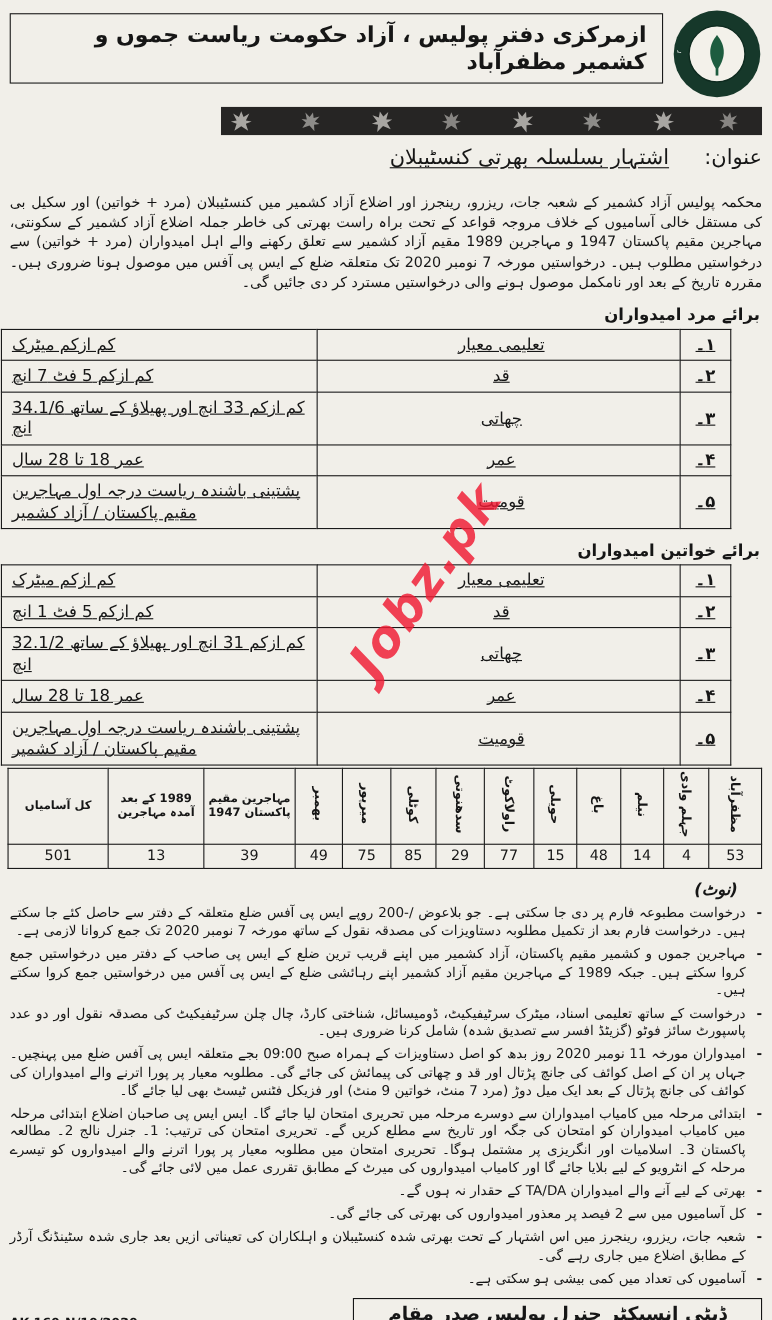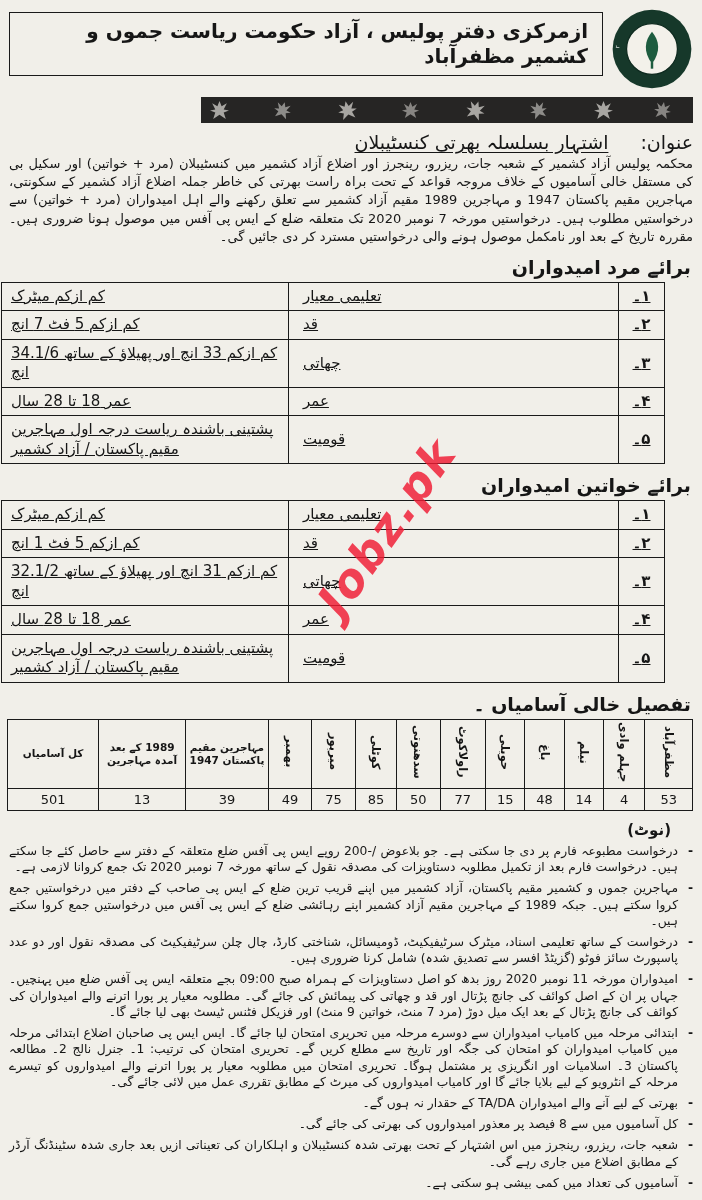--- a/index.html
+++ b/index.html
@@ -31,46 +31,46 @@
     width:100%;text-align:right;
   }
   
   .leaf-band{margin-top:7px;width:492px;height:26px;}
   
   .heading{margin-top:8px;text-align:right;font-size:19px;font-weight:normal;}
   .heading .lbl{margin-left:26px;}
   .heading .u{text-decoration:underline;text-underline-offset:3px;}
   
   .intro{
-    margin-top:2px;font-size:13px;line-height:1.40;
+    margin-top:22px;font-size:13px;line-height:1.40;
     text-align:justify;
   }
   
-  .sec-label{margin:10px 2px 4px 0;font-size:19px;font-weight:bold;}
+  .sec-label{margin:10px 2px 4px 0;font-size:15px;font-weight:bold;}
   
   table.spec{width:664px;margin-right:28px;border-collapse:collapse;table-layout:fixed;}
   table.spec td{border:1.3px solid #1a1a1a;padding:4px 9px;font-size:15px;line-height:1.3;text-decoration:underline;}
   table.spec td.num{width:46px;text-align:center;font-weight:bold;}
-  table.spec td.lab{width:330px;text-align:left;padding-left:14px;}
+  table.spec td.lab{width:330px;text-align:center;padding-left:14px;}
   table.spec td.val{text-align:left;}
   
   table.vac{width:686px;border-collapse:collapse;table-layout:fixed;margin-top:2px;}
   table.vac td{border:1.3px solid #1a1a1a;text-align:center;vertical-align:middle;padding:2px;}
   table.vac td.vh{height:64px;}
   .vtext{
     writing-mode:vertical-rl;
     display:inline-block;
     font-size:11.5px;font-weight:bold;
     max-height:60px;line-height:1.05;
     white-space:nowrap;
   }
   td.hh{font-size:10.5px;font-weight:bold;line-height:1.25;}
   table.vac td.cnt{height:22px;font-size:13px;}
   
-  .note-title{margin:10px 22px 4px 0;font-size:15px;font-weight:bold;}
+  .note-title{margin:10px 22px 4px 0;font-size:15px;font-weight:bold;font-style:italic;}
   .notes{margin-top:2px;}
   .note-item{
     display:flex;gap:7px;align-items:flex-start;
     font-size:12.3px;line-height:1.32;
     margin-bottom:5px;text-align:justify;
   }
   .note-item .marker{flex:0 0 8px;font-weight:bold;}
   .note-item .txt{flex:1;}
   
   .footer-row{display:flex;align-items:flex-end;margin-top:10px;}
@@ -203,21 +203,20 @@
         <td class="val">عمر 18 تا 28 سال</td>
       </tr>
       <tr>
         <td class="num">۵۔</td>
         <td class="lab">قومیت</td>
         <td class="val">پشتینی باشندہ ریاست درجہ اول مہاجرین مقیم پاکستان / آزاد کشمیر</td>
       </tr>
     </tbody>
   </table>
 
-  <div class="sec-label">تفصیل خالی آسامیاں ۔</div>
   <table class="vac">
     <colgroup>
       <col style="width:46px">
         <col style="width:40px">
         <col style="width:38px">
         <col style="width:38px">
       <col style="width:38px">
         <col style="width:44px">
         <col style="width:42px">
         <col style="width:40px">
@@ -243,21 +242,21 @@
         <td class="hh">1989 کے بعد آمدہ مہاجرین</td>
         <td class="hh">کل آسامیاں</td>
       </tr>
       <tr>
         <td class="cnt">53</td>
         <td class="cnt">4</td>
         <td class="cnt">14</td>
         <td class="cnt">48</td>
         <td class="cnt">15</td>
         <td class="cnt">77</td>
-        <td class="cnt">50</td>
+        <td class="cnt">29</td>
         <td class="cnt">85</td>
         <td class="cnt">75</td>
         <td class="cnt">49</td>
         <td class="cnt">39</td>
         <td class="cnt">13</td>
         <td class="cnt">501</td>
       </tr>
     </tbody>
   </table>
 
@@ -282,21 +281,21 @@
     <div class="note-item">
       <span class="marker">-</span>
       <span class="txt">ابتدائی مرحلہ میں کامیاب امیدواران سے دوسرے مرحلہ میں تحریری امتحان لیا جائے گا۔ ایس ایس پی صاحبان اضلاع ابتدائی مرحلہ میں کامیاب امیدواران کو امتحان کی جگہ اور تاریخ سے مطلع کریں گے۔ تحریری امتحان کی ترتیب: 1۔ جنرل نالج 2۔ مطالعہ پاکستان 3۔ اسلامیات اور انگریزی پر مشتمل ہوگا۔ تحریری امتحان میں مطلوبہ معیار پر پورا اترنے والے امیدواروں کو تیسرے مرحلہ کے انٹرویو کے لیے بلایا جائے گا اور کامیاب امیدواروں کی میرٹ کے مطابق تقرری عمل میں لائی جائے گی۔</span>
     </div>
     <div class="note-item">
       <span class="marker">-</span>
       <span class="txt">بھرتی کے لیے آنے والے امیدواران TA/DA کے حقدار نہ ہوں گے۔</span>
     </div>
     <div class="note-item">
       <span class="marker">-</span>
-      <span class="txt">کل آسامیوں میں سے 8 فیصد پر معذور امیدواروں کی بھرتی کی جائے گی۔</span>
+      <span class="txt">کل آسامیوں میں سے 2 فیصد پر معذور امیدواروں کی بھرتی کی جائے گی۔</span>
     </div>
     <div class="note-item">
       <span class="marker">-</span>
       <span class="txt">شعبہ جات، ریزرو، رینجرز میں اس اشتہار کے تحت بھرتی شدہ کنسٹیبلان و اہلکاران کی تعیناتی ازیں بعد جاری شدہ سٹینڈنگ آرڈر کے مطابق اضلاع میں جاری رہے گی۔</span>
     </div>
     <div class="note-item">
       <span class="marker">-</span>
       <span class="txt">آسامیوں کی تعداد میں کمی بیشی ہو سکتی ہے۔</span>
     </div>
   </div>

